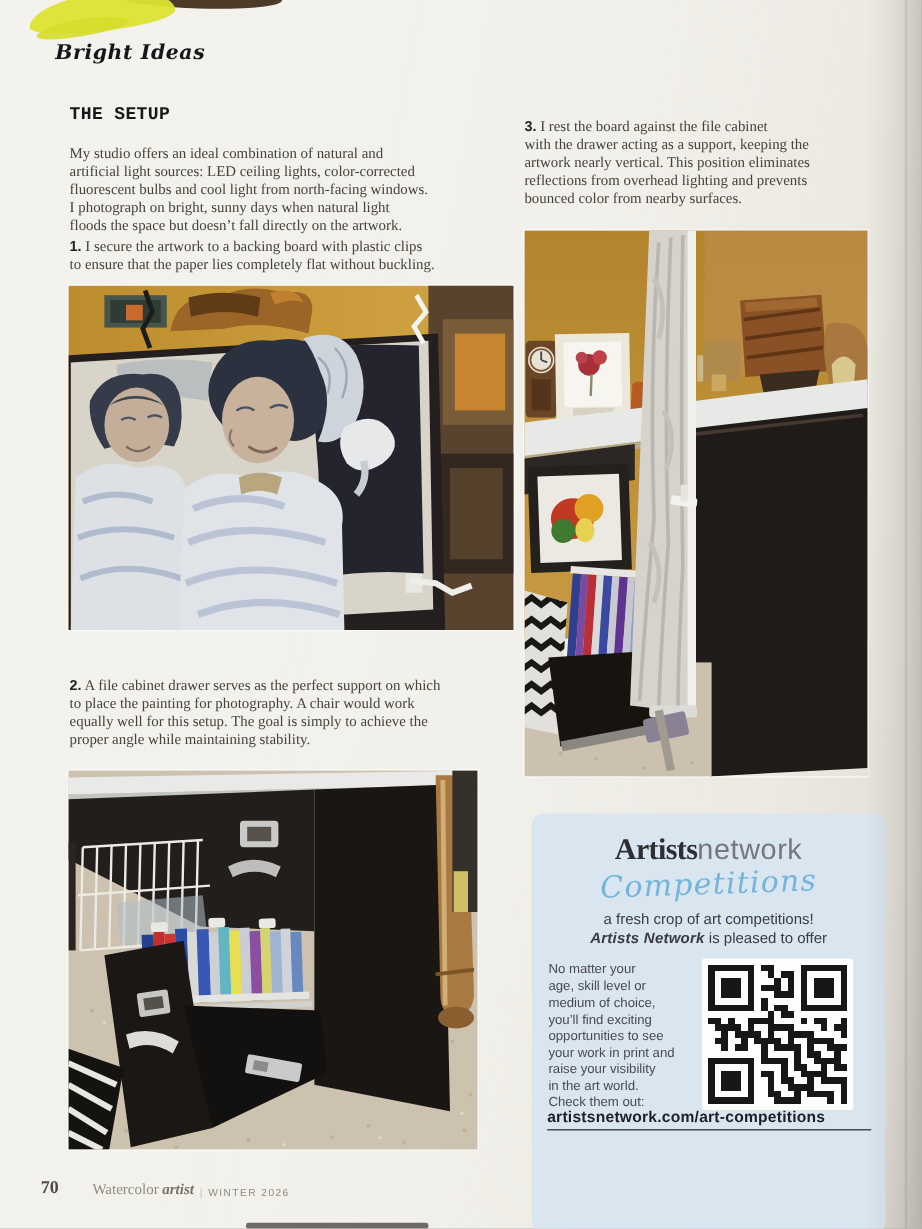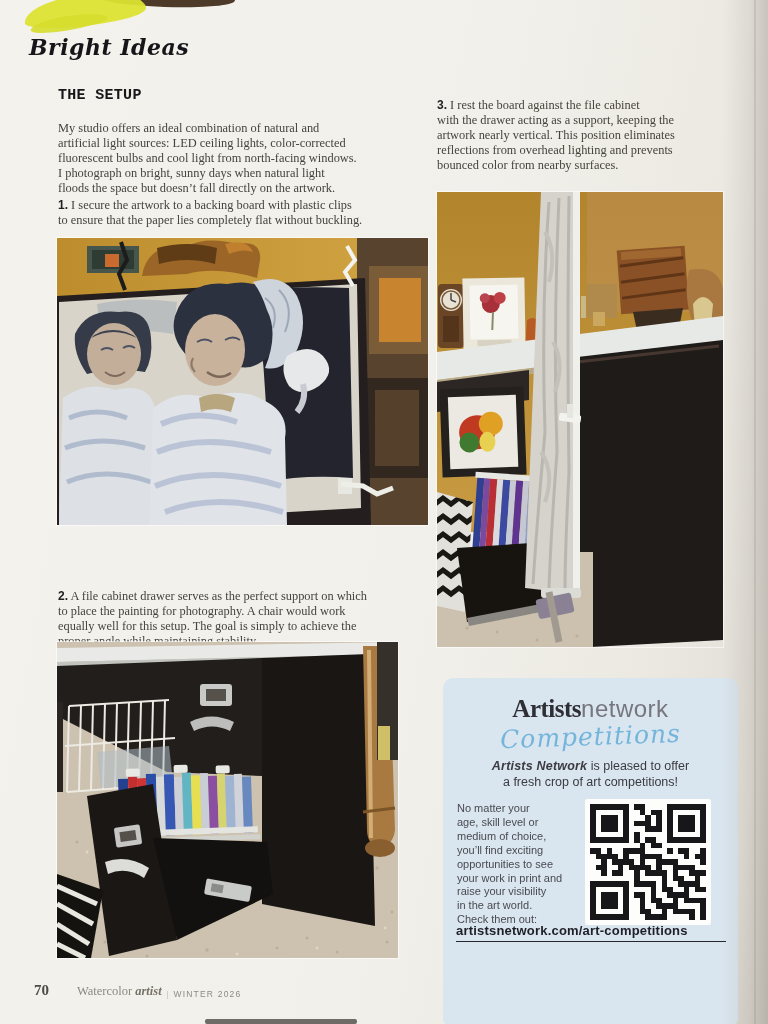--- a/index.html
+++ b/index.html
@@ -14,28 +14,28 @@
     background:rgba(120,115,105,.18);
   }
   .abs { position:absolute; }
   
   .hl-main { left:24px; top:-6px; width:122px; height:32px; background:#dce331; opacity:.95;
     border-radius:58% 42% 60% 40% / 75% 60% 40% 25%; transform:rotate(-5deg); }
   .hl-tail { left:30px; top:16px; width:78px; height:14px; background:#d6dd2c; opacity:.9;
     border-radius:50% 50% 60% 40% / 60% 60% 40% 40%; transform:rotate(-9deg); }
   .top-sliver { left:95px; top:-11px; width:140px; height:18px; background:#4e3a28;
     border-radius:50%; transform:rotate(2deg); }
-  .eyebrow { left:29px; top:34px; font-family:"DejaVu Serif", serif; font-style:italic;
-    font-weight:bold; font-size:22px; letter-spacing:.5px; color:#15151a; }
+  .eyebrow { left:46px; top:34px; font-family:"DejaVu Serif", serif; font-style:italic;
+    font-weight:bold; font-size:17px; letter-spacing:.5px; color:#15151a; }
   .setup-title { left:58px; top:87px; font-family:Liberation Mono, monospace;
     font-weight:bold; font-size:15px; letter-spacing:.3px; color:#17171a; }
   .body-text { font-size:12.4px; line-height:15px; white-space:pre-line; color:#46433d; }
   .intro  { left:58px; top:121px; width:380px; }
   .step1  { left:58px; top:198px; width:380px; }
-  .step2  { left:58px; top:589px; width:380px; }
+  .step2  { left:58px; top:564px; width:380px; }
   .step3  { left:437px; top:98px; width:300px; }
   .stepnum { font-weight:bold; color:#222; font-family:"Liberation Sans", sans-serif; font-size:12px; }
   .photo { display:block; box-shadow:0 0 0 1px rgba(255,255,255,.6); }
   .photo1 { left:57px; top:238px; }
   .photo2 { left:57px; top:642px; }
   .photo3 { left:437px; top:192px; }
   
   .ad { left:443px; top:678px; width:295px; height:350px; background:#d9e5ef;
     border-radius:10px; font-family:"Liberation Sans", sans-serif; }
   .ad-logo { margin-top:17px; text-align:center; white-space:nowrap; }
@@ -343,22 +343,22 @@
       </g>
     <path d="M112 400 L122 450" stroke="#a09a90" stroke-width="7"></path>
   </svg>
 
   <div class="abs ad">
     <div class="ad-logo">
       <span class="brand-serif">Artists</span><span class="brand-sans">network</span>
     </div>
     <div class="ad-script">Competitions</div>
     <div class="ad-tagline">
+      <div>a fresh crop of art competitions!</div>
       <div><b><i>Artists Network</i></b><span> is pleased to offer</span></div>
-      <div>a fresh crop of art competitions!</div>
     </div>
     <div class="ad-body">No matter your
 age, skill level or
 medium of choice,
 you’ll find exciting
 opportunities to see
 your work in print and
 raise your visibility
 in the art world.
 Check them out:</div>

